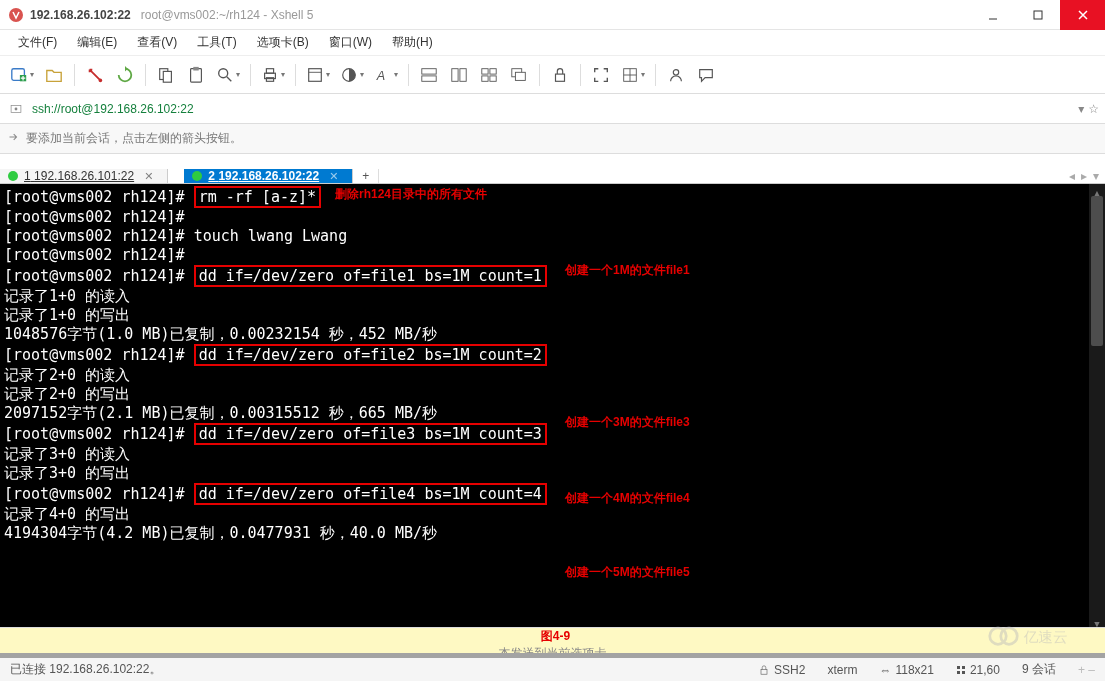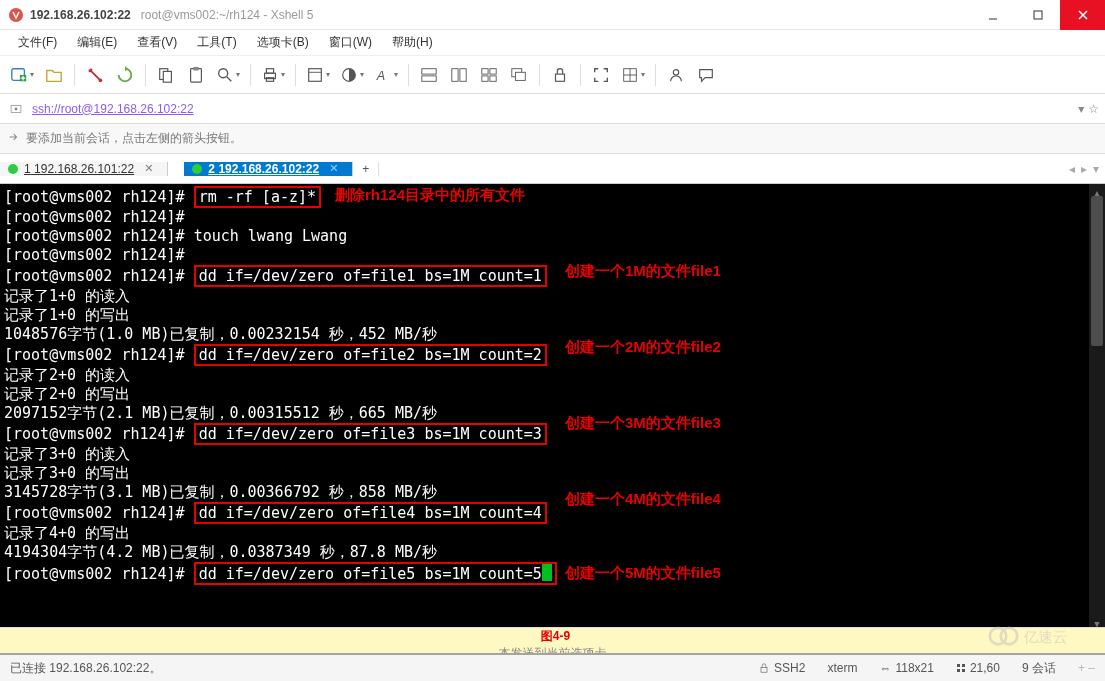--- a/index.html
+++ b/index.html
@@ -14,43 +14,43 @@
   .tb-btn.close { background: #e81123; color: #fff; }
   .menubar { height: 26px; display:flex; align-items:center; padding:0 10px; gap:4px; color:#333; border-bottom:1px solid #eee;}
   .menu-item { padding:2px 8px; }
   .toolbar { height: 38px; display:flex; align-items:center; padding:0 6px; gap:2px; border-bottom:1px solid #ddd;}
   .tbar-btn { height:28px; min-width:28px; display:flex; align-items:center; justify-content:center; padding:0 4px; color:#555; border-radius:3px;}
   .tbar-btn svg { width:18px; height:18px; }
   .tbar-sep { width:1px; height:22px; background:#ddd; margin:0 4px;}
   .dd-caret { font-size:8px; color:#777; margin-left:2px;}
   .addrbar { height: 30px; display:flex; align-items:center; padding:0 6px; gap:6px; border-bottom:1px solid #ddd;}
   .addr-icon { width:20px; display:flex; align-items:center; justify-content:center; color:#777;}
-  .addr-text { flex:1; color:#8b5cf6;text-decoration:underline; }
+  .addr-text { flex:1; color:#15803d; }
   .addr-right { display:flex; gap:4px; }
   .hintbar { height:30px; display:flex; align-items:center; padding:0 6px; gap:6px; background:#f8f8f8; border-bottom:1px solid #ddd; color:#777;}
-  .tabstrip { height:30px; display:flex; align-items:center; background:#fff; border-bottom:1px solid #ccc;}
+  .tabstrip { height:30px; display:flex; align-items:flex-end; background:#fff; border-bottom:1px solid #ccc;}
   .sess-tab { display:flex; align-items:center; padding:0 14px 0 8px; gap:6px; border-right:1px solid #ccc; background:#f5f5f5; }
   .sess-tab.active { background:#007ad1; color:#fff;margin-left:16px; }
   .sess-tab.active a { color:#fff; }
   .sess-tab a { text-decoration: underline; color: #333; }
   .dot { width:10px; height:10px; border-radius:50%; background:#2ecc40; }
   .tab-x { font-size:11px; opacity:.6; margin-left:4px;}
   .tab-add { width:26px; display:flex; align-items:center; justify-content:center; color:#555; border-right:1px solid #ddd;}
   .tabstrip-right { margin-left:auto; display:flex; align-items:center; padding-right:6px; gap:6px; color:#aaa;}
   .terminal { flex:1; background:#000; color:#fff; font-family:"Consolas","NSimSun","SimSun",monospace; font-size:15px; line-height:19px; padding:2px 4px; position:relative; overflow:hidden;}
   .term-line { white-space:pre; }
   .redbox { border:2px solid #e60000; padding:0 3px; display:inline-block; line-height:18px;}
-  .ann { color:#e60000; font-weight:bold; position:absolute; font-family:"Microsoft YaHei",sans-serif; font-size:15px; left:565px;}
+  .ann { color:#e60000; font-weight:bold; position:absolute; font-family:"Microsoft YaHei",sans-serif; font-size:12px; left:565px;}
   .cursor { background:#00c020; display:inline-block; width:10px; height:17px; vertical-align:-2px;}
   .scrollbar { position:absolute; right:0; top:0; bottom:0; width:16px; background:#1a1a1a;}
   .sb-thumb { position:absolute; right:2px; top:12px; width:12px; height:150px; background:#4d4d4d; border-radius:2px;}
   .sendbar { height:26px; display:flex; align-items:center; padding:0 8px; color:#888; border-top:1px solid #ddd; background:#fef9c3;flex-direction:column;}
   .sb-overlay { color:#e60000; font-weight:bold; margin-right:-6px;}
   .sendbar .combo { margin-left:auto; display:flex; align-items:center; gap:4px;}
-  .statusbar { height:28px; display:flex; align-items:center; padding:0 10px; gap:18px; background:#f5f5f5; color:#555; border-top:2px solid #a3a3a3;}
+  .statusbar { height:28px; display:flex; align-items:center; padding:0 10px; gap:18px; background:#f5f5f5; color:#555; border-top:5px solid #a3a3a3;}
   .statusbar .seg { display:flex; align-items:center; gap:4px;}
   .statusbar .sright { margin-left:auto; display:flex; align-items:center; gap:22px;text-align:right;}
   .brand { position:absolute; right:8px; bottom:28px; opacity:.45; }
   .brand svg { height:28px; }
 </style>
 </head>
 <body>
 
 <div class="titlebar">
   <span class="tb-icon">
@@ -274,34 +274,31 @@
   <div class="ann" style="top:1px; left:335px;">删除rh124目录中的所有文件</div>
   <div class="term-line"><span>[root@vms002 rh124]# </span></div>
   <div class="term-line"><span>[root@vms002 rh124]# </span><span>touch lwang Lwang</span></div>
   <div class="term-line"><span>[root@vms002 rh124]# </span></div>
   <div class="term-line"><span>[root@vms002 rh124]# </span><span class="redbox">dd if=/dev/zero of=file1 bs=1M count=1</span></div>
   <div class="ann" style="top:77px;">创建一个1M的文件file1</div>
   <div class="term-line">记录了1+0 的读入</div>
   <div class="term-line">记录了1+0 的写出</div>
   <div class="term-line">1048576字节(1.0 MB)已复制，0.00232154 秒，452 MB/秒</div>
   <div class="term-line"><span>[root@vms002 rh124]# </span><span class="redbox">dd if=/dev/zero of=file2 bs=1M count=2</span></div>
-  <div class="ann" style="top:153px;">创建一个2M的文件file2</div>
   <div class="term-line">记录了2+0 的读入</div>
   <div class="term-line">记录了2+0 的写出</div>
   <div class="term-line">2097152字节(2.1 MB)已复制，0.00315512 秒，665 MB/秒</div>
   <div class="term-line"><span>[root@vms002 rh124]# </span><span class="redbox">dd if=/dev/zero of=file3 bs=1M count=3</span></div>
   <div class="ann" style="top:229px;">创建一个3M的文件file3</div>
   <div class="term-line">记录了3+0 的读入</div>
   <div class="term-line">记录了3+0 的写出</div>
-  <div class="term-line">3145728字节(3.1 MB)已复制，0.00366792 秒，858 MB/秒</div>
   <div class="term-line"><span>[root@vms002 rh124]# </span><span class="redbox">dd if=/dev/zero of=file4 bs=1M count=4</span></div>
   <div class="ann" style="top:305px;">创建一个4M的文件file4</div>
   <div class="term-line">记录了4+0 的写出</div>
-  <div class="term-line">4194304字节(4.2 MB)已复制，0.0387349 秒，87.8 MB/秒</div>
-  <div class="term-line"><span>[root@vms002 rh124]# </span><span class="redbox"><span>dd if=/dev/zero of=file5 bs=1M count=5</span><span class="cursor"></span></span></div>
+  <div class="term-line">4194304字节(4.2 MB)已复制，0.0477931 秒，40.0 MB/秒</div>
   <div class="ann" style="top:379px;">创建一个5M的文件file5</div>
 
   <div class="scrollbar">
     <div style="position:absolute;top:0;left:0;right:0;height:12px;color:#777;text-align:center;font-size:9px;">▲</div>
     <div class="sb-thumb"></div>
     <div style="position:absolute;bottom:0;left:0;right:0;height:12px;color:#777;text-align:center;font-size:9px;">▼</div>
   </div>
 </div>
 
 <div class="sendbar">

